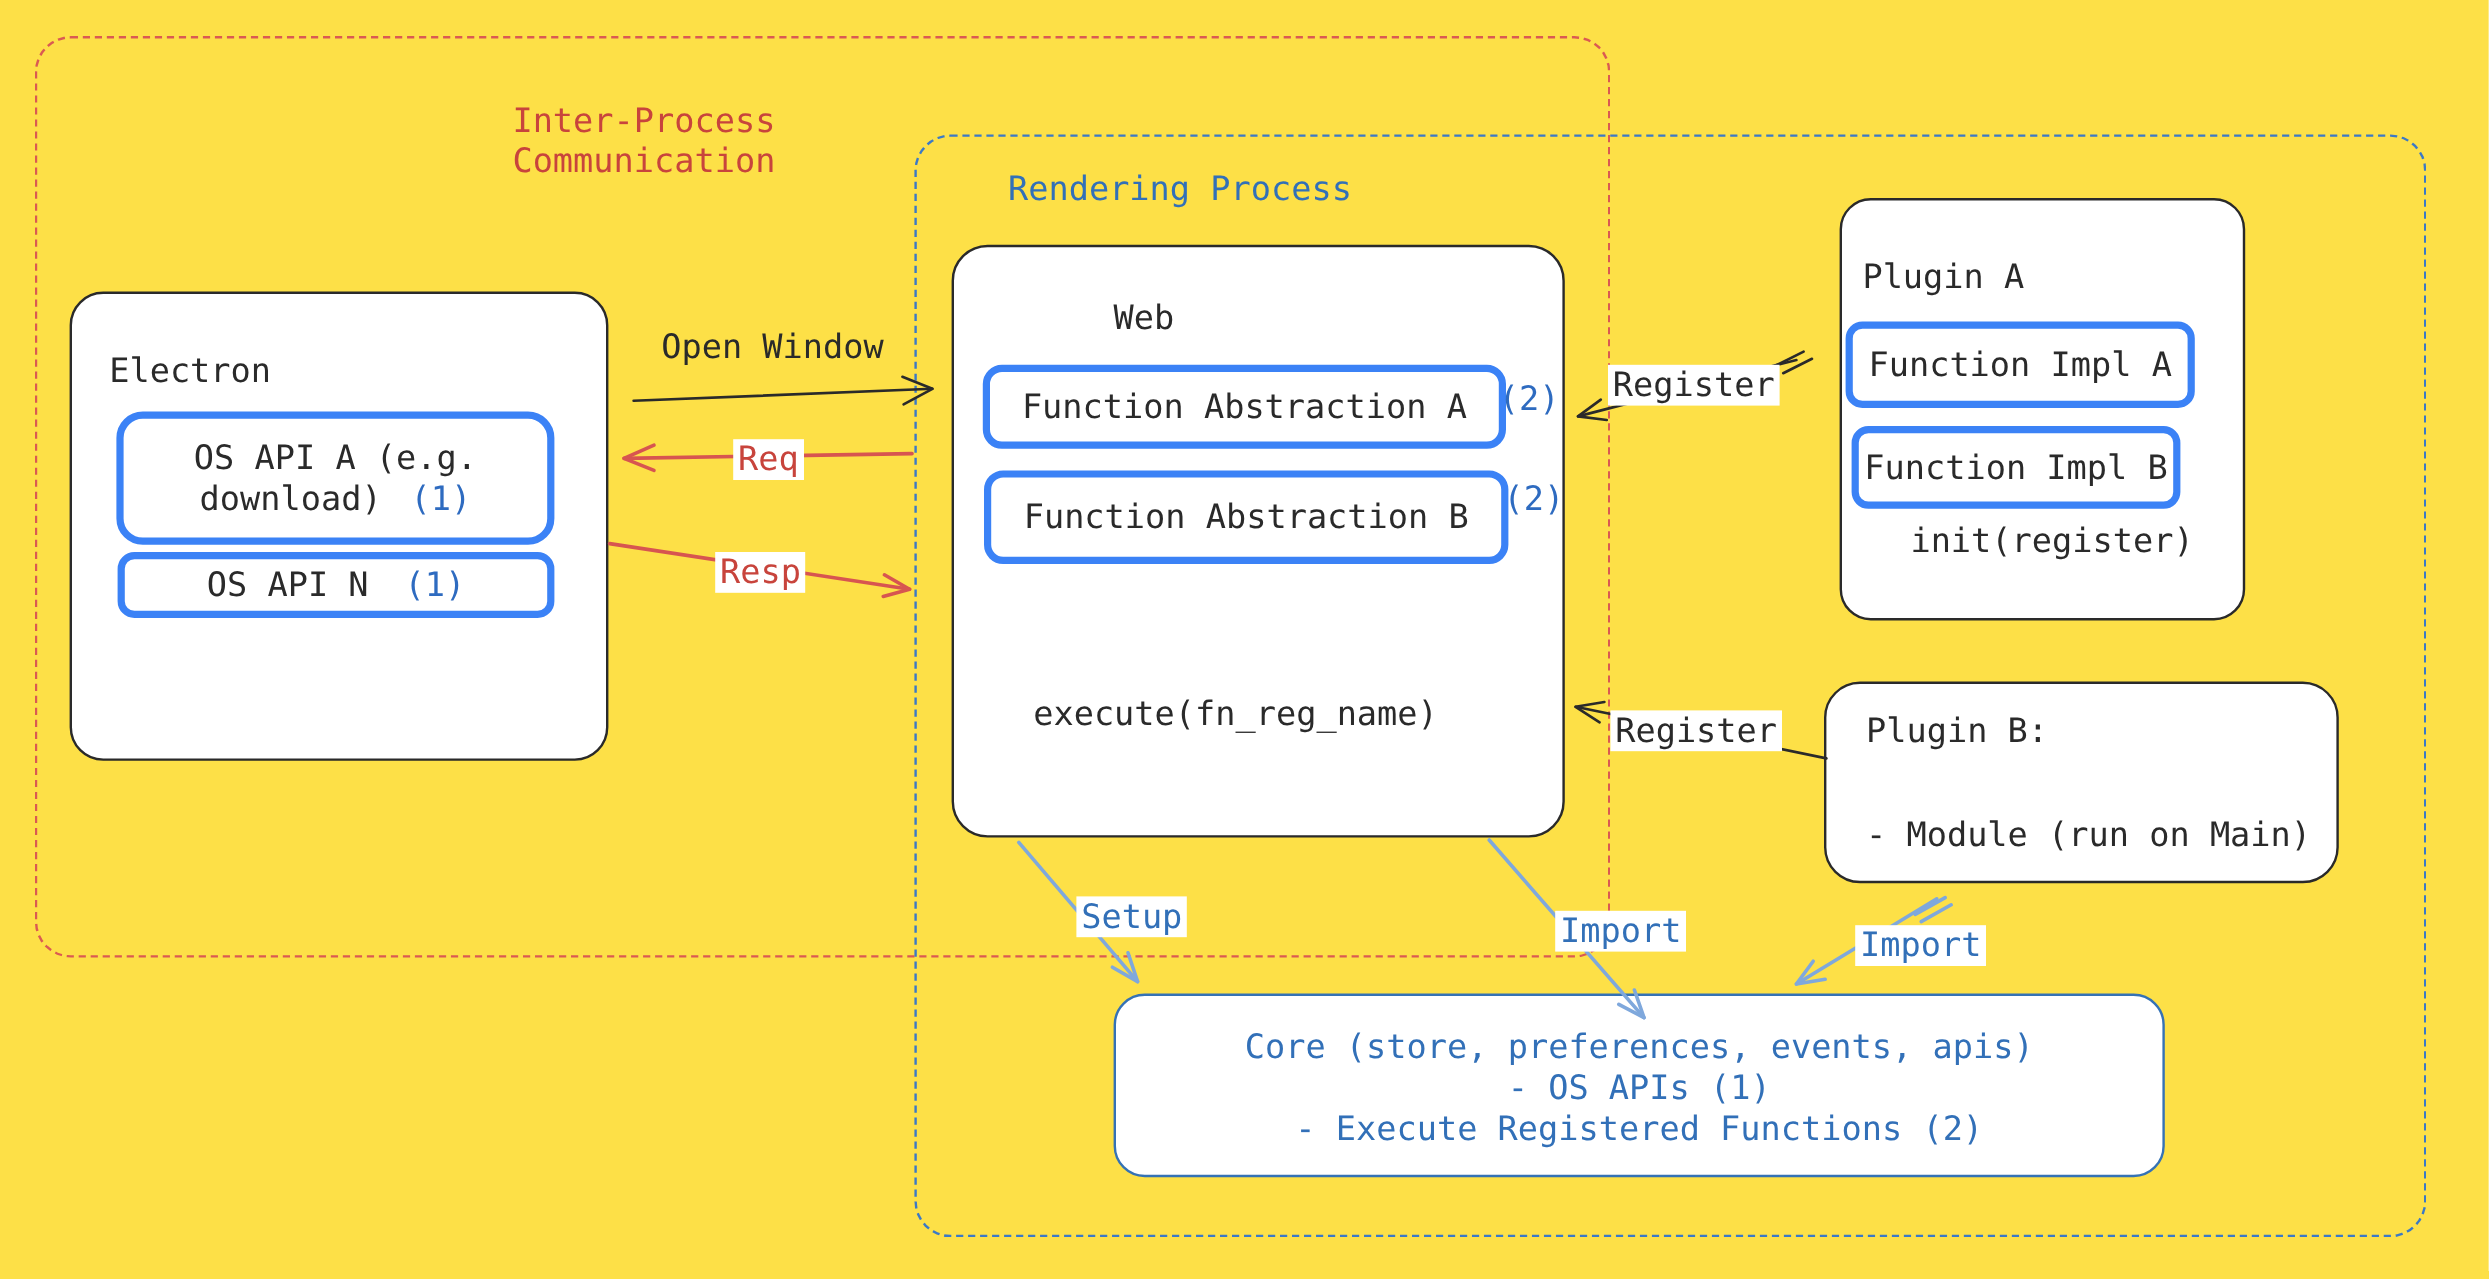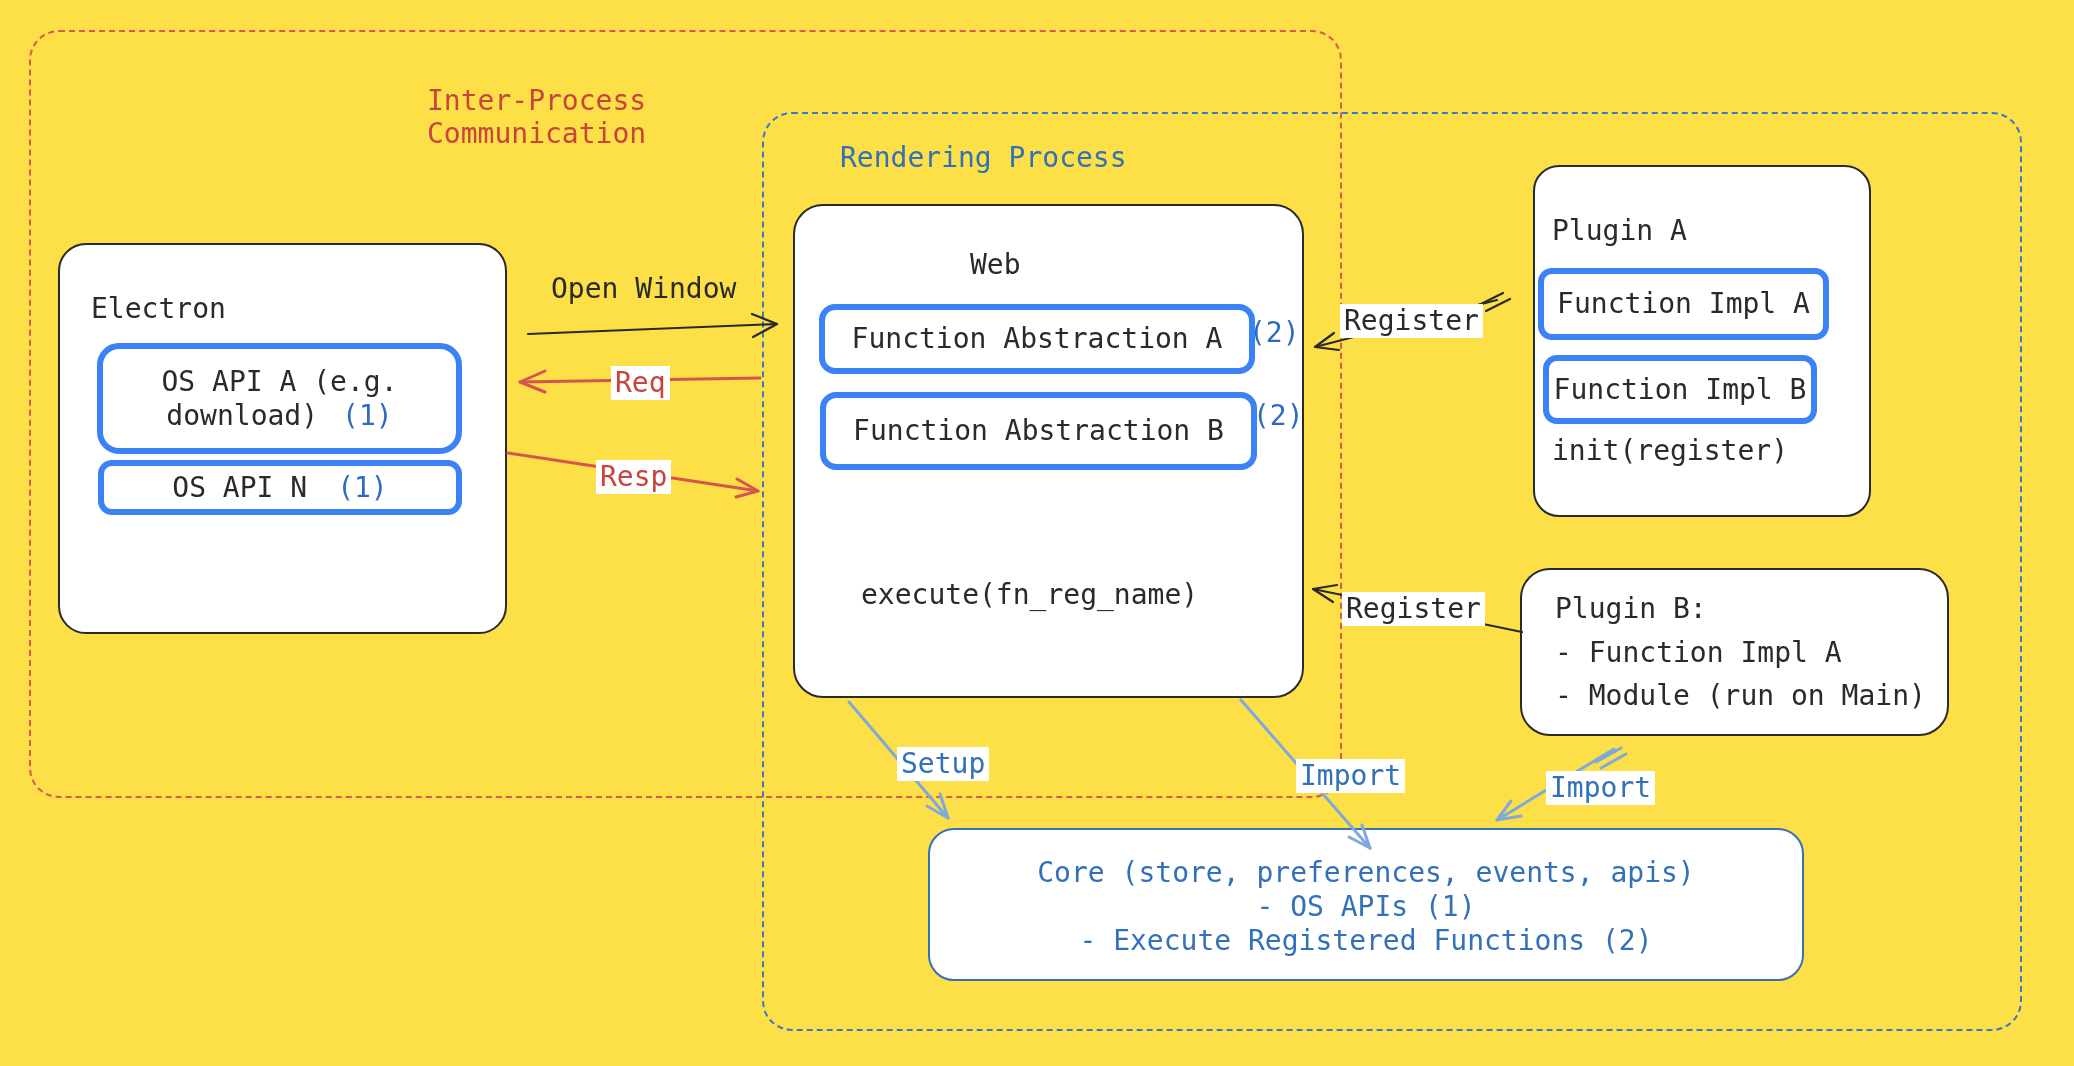--- a/index.html
+++ b/index.html
@@ -46,44 +46,43 @@
   <div class="subnode" style="left:97px;top:343px;width:353px;height:99px;border-radius:22px;flex-direction:column;">
     <div>OS API A (e.g.</div>
     <div><span>download)</span><span class="badge" style="margin-left:24px;">(1)</span></div>
   </div>
   <div class="subnode" style="left:98px;top:460px;width:352px;height:43px;border-radius:14px;">
     <span>OS API N</span>
     <span class="badge" style="margin-left:30px;">(1)</span>
   </div>
 
   <div class="node" style="left:793px;top:204px;width:507px;height:490px;border-radius:30px;"></div>
-  <div class="label" style="left:928px;top:248px;margin-left:42px;">Web</div>
+  <div class="label" style="left:928px;top:248px;">Web</div>
   <div class="subnode" style="left:819px;top:304px;width:424px;height:58px;">
     <span>Function Abstraction A</span>
   </div>
   <div class="label badge" style="left:1249px;top:316px;">(2)</div>
   <div class="subnode" style="left:820px;top:392px;width:425px;height:66px;">
     <span>Function Abstraction B</span>
   </div>
   <div class="label badge" style="left:1253px;top:399px;">(2)</div>
   <div class="label" style="left:861px;top:578px;">execute(fn_reg_name)</div>
 
   <div class="node" style="left:1533px;top:165px;width:334px;height:348px;border-radius:26px;"></div>
   <div class="label" style="left:1552px;top:214px;">Plugin A</div>
   <div class="subnode" style="left:1538px;top:268px;width:279px;height:60px;border-radius:14px;">
     <span>Function Impl A</span>
   </div>
   <div class="subnode" style="left:1543px;top:355px;width:262px;height:57px;border-radius:14px;">
     <span>Function Impl B</span>
   </div>
-  <div class="label" style="left:1552px;top:434px;">init(register)</div>
+  <div class="label" style="left:1592px;top:434px;">init(register)</div>
 
   <div class="node" style="left:1520px;top:568px;width:425px;height:164px;border-radius:30px;"></div>
   <div class="label" style="left:1555px;top:592px;">Plugin B:</div>
-  <div class="label" style="left:1555px;top:636px;">- Function Impl A</div>
   <div class="label" style="left:1555px;top:679px;">- Module (run on Main)</div>
 
   <div class="core-node" style="left:928px;top:828px;width:872px;height:145px;padding-top:4px;">
     <div>Core (store, preferences, events, apis)</div>
     <div>- OS APIs (1)</div>
     <div>- Execute Registered Functions (2)</div>
   </div>
 
   <svg class="overlay" viewBox="0 0 2074 1066">
 

